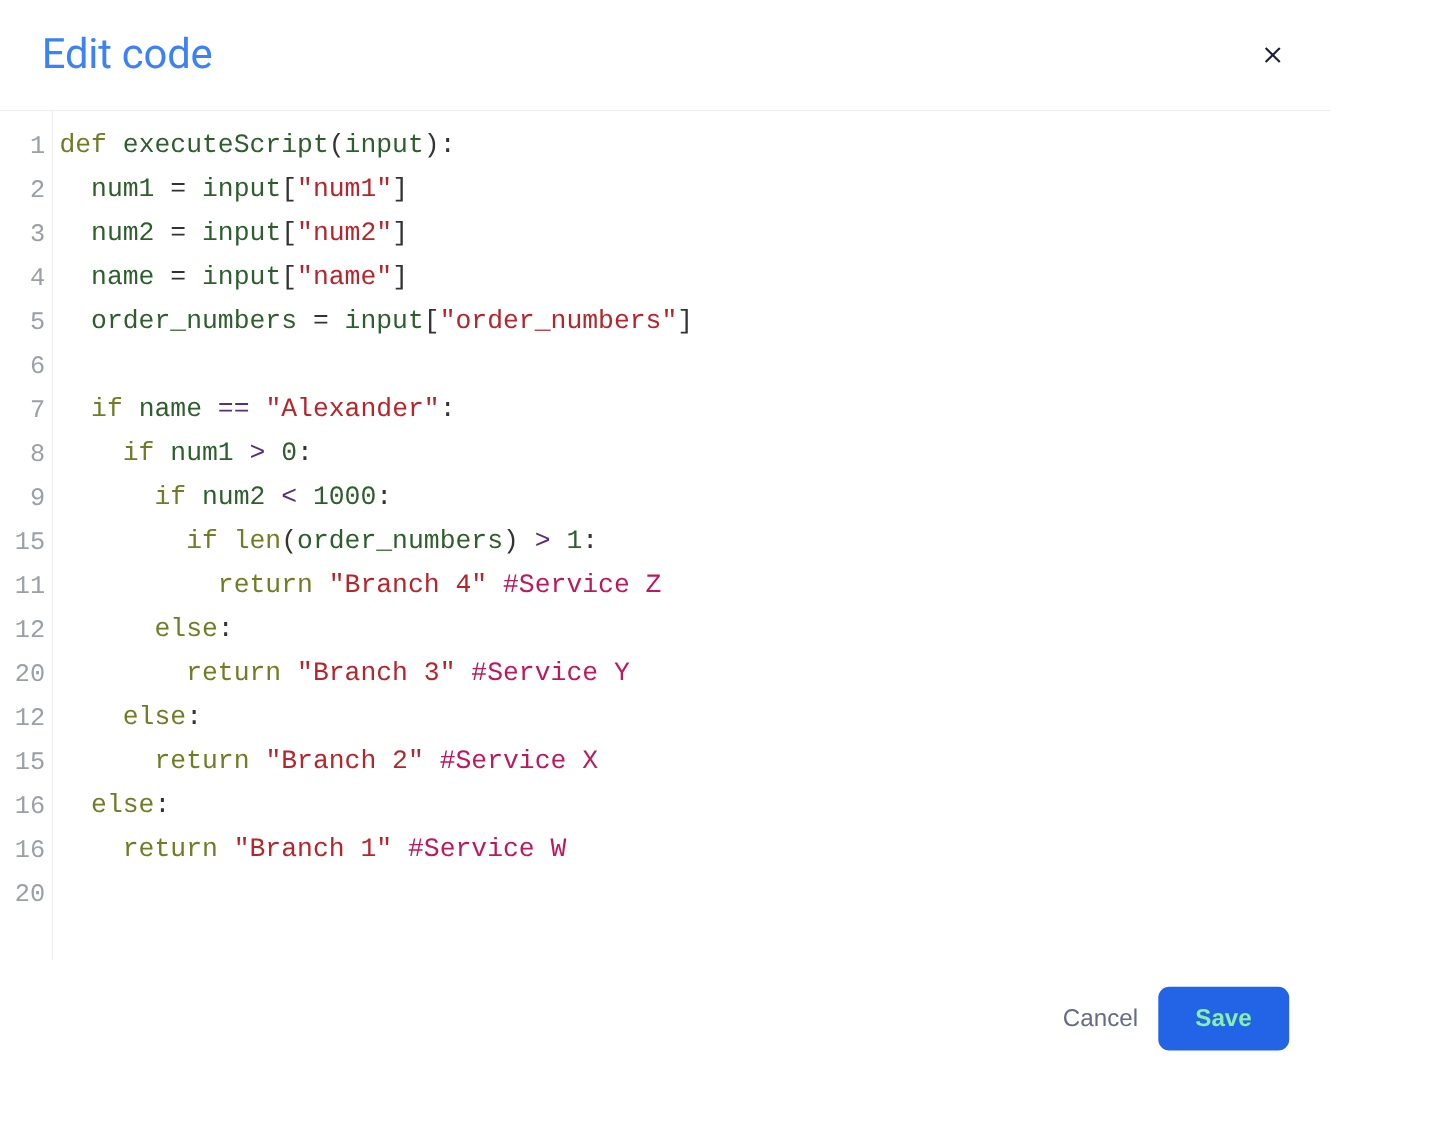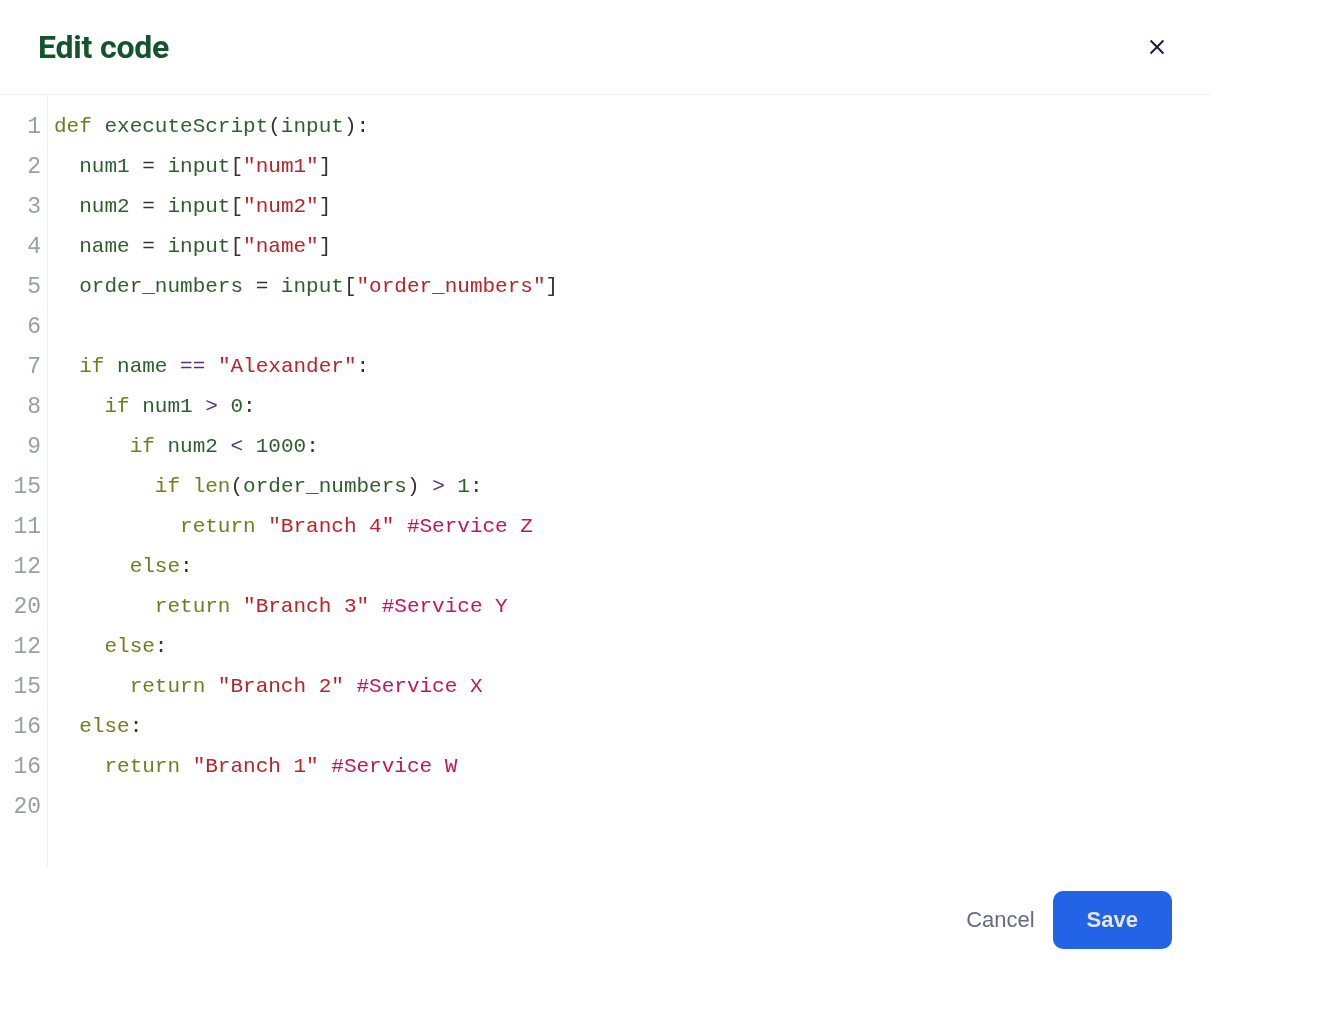--- a/index.html
+++ b/index.html
@@ -15,23 +15,23 @@
     background: #fff;
   }
   .modal-header {
     display: flex;
     align-items: center;
     justify-content: space-between;
     padding: 28px 38px 28px 38px;
     border-bottom: 1px solid #eceef1;
   }
   .modal-title {
-    font-size: 32px;
-    font-weight: 700;
-    color: #14532d;
+    font-size: 38px;
+    font-weight: 400;
+    color: #3b82f6;
     letter-spacing: -0.2px;
   }
   .close-btn {
     background: none;
     border: none;
     cursor: pointer;
     padding: 4px;
     color: #1b1f3b;
   }
   .close-btn svg { width: 22px; height: 22px; display:block; }
@@ -52,21 +52,21 @@
     line-height: 40px;
     color: #9aa0a6;
     padding-right: 6px;
     font-weight: 400;
     user-select: none;
   }
   .code-area {
     flex: 1;
     padding: 12px 10px 40px 6px;
     font-family: "SFMono-Regular", Consolas, "Liberation Mono", Menlo, monospace;
-    font-size: 21px;
+    font-size: 24px;
     line-height: 40px;
     white-space: pre;
     color: #222;
     overflow-x: auto;
   }
   .code-area .line { height: 40px; }
   
   .kw   { color: #6f7e24; }  
   .fn   { color: #2d5f2d; }  
   .id   { color: #2d5f2d; }  
@@ -88,21 +88,21 @@
     background: none;
     border: none;
     font-size: 22px;
     font-weight: 500;
     color: #656a86;
     cursor: pointer;
   }
   .btn-save {
     background: #2264e5;
     border: none;
-    color: #e5e5e5;
+    color: #86efac;
     font-size: 22px;
     font-weight: 600;
     padding: 16px 34px;
     border-radius: 10px;
     cursor: pointer;
   }
 </style>
 </head>
 <body>
 

